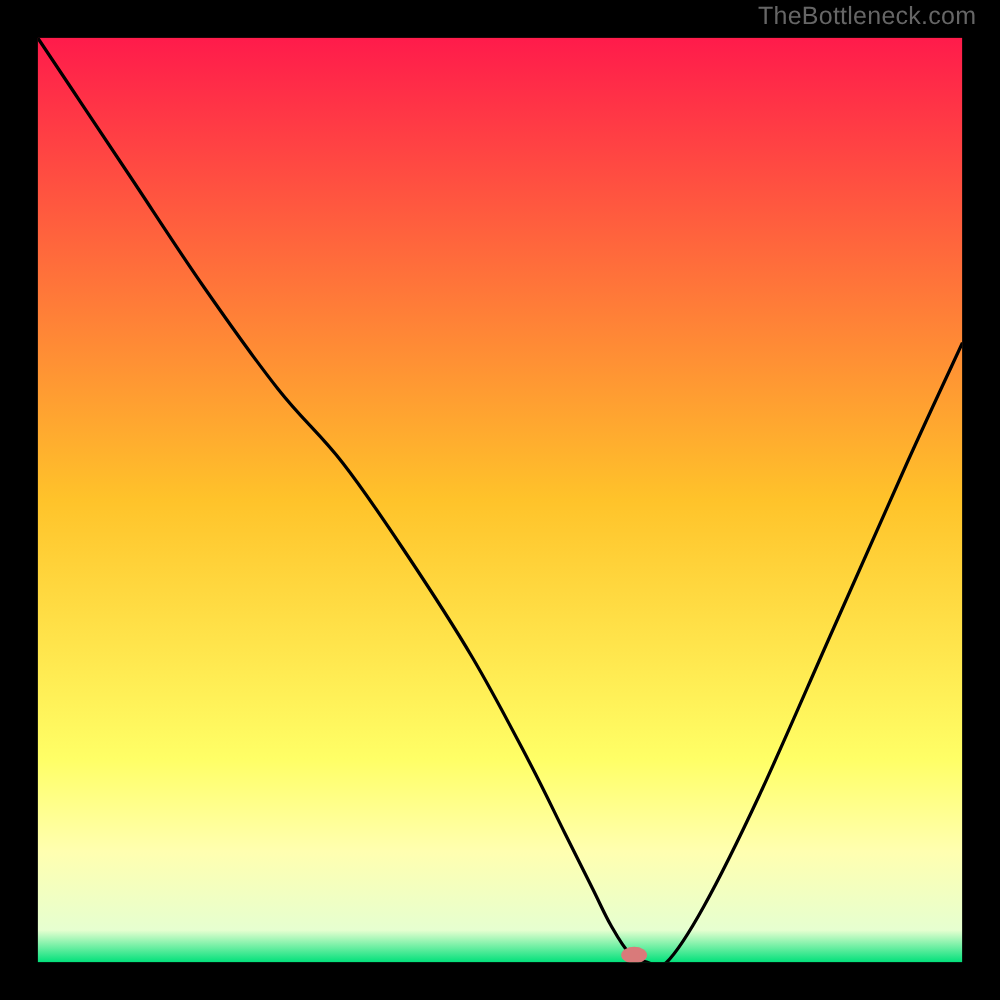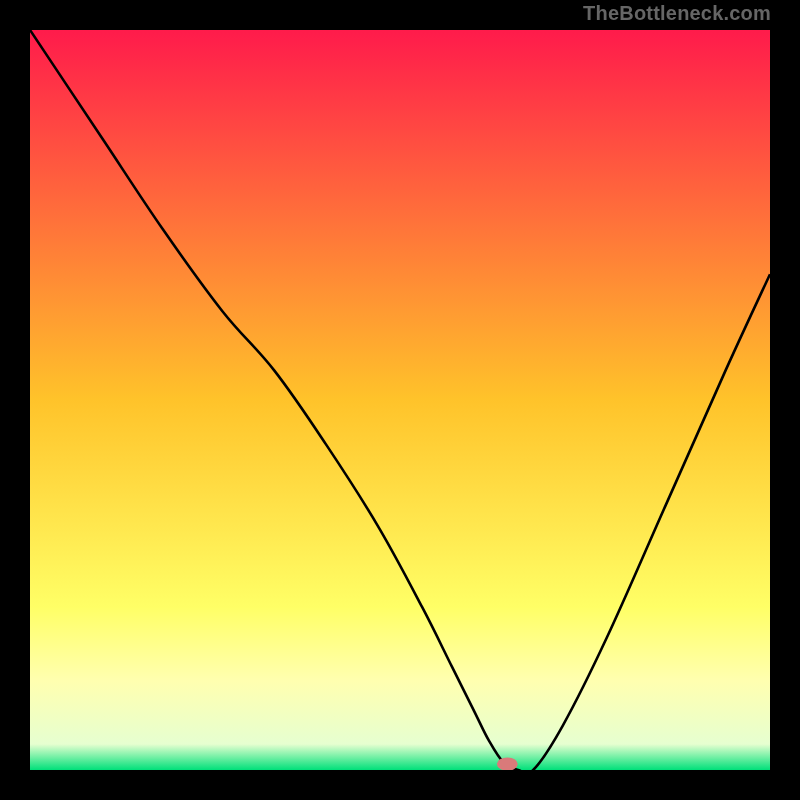--- a/index.html
+++ b/index.html
@@ -13,26 +13,25 @@
   }
   .container {
     position: relative;
     width: 800px;
     height: 800px;
     background: #000;
   }
   .watermark {
     position: absolute;
     top: 2px;
-    right: 29px;
+    right: 19px;
     color: #666;
     font-size: 20px;
     letter-spacing: 0.2px;
     z-index: 10;
-    font-weight: bold;
   }
   .plot-box {
     position: absolute;
     left: 30px;
     top: 30px;
     width: 740px;
     height: 740px;
     overflow: hidden;
   }
   .plot-box svg {

